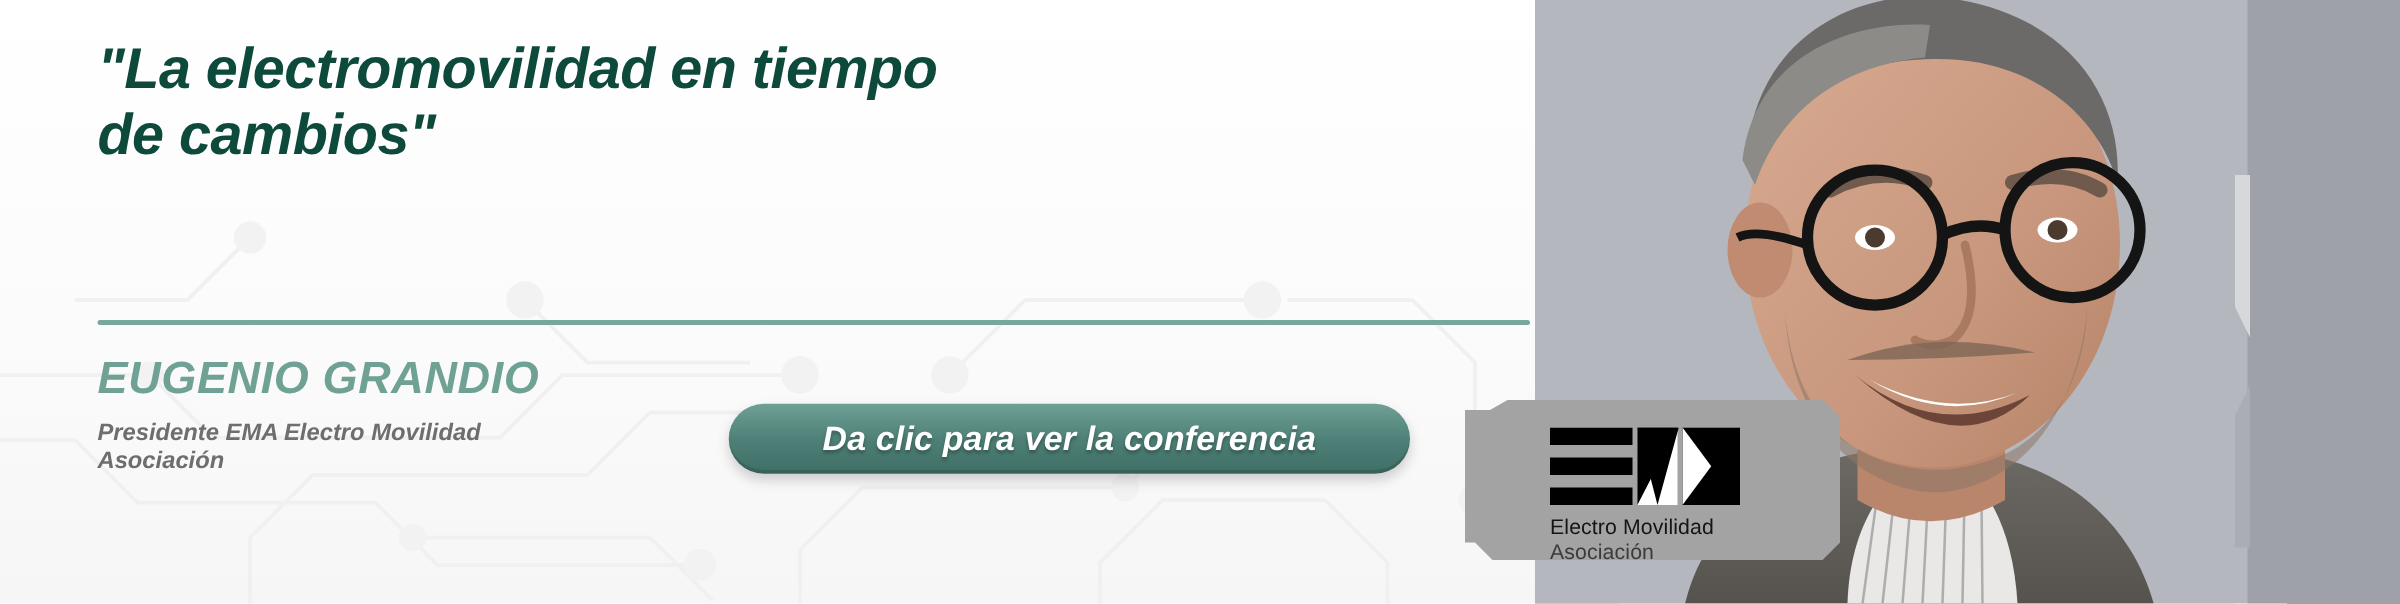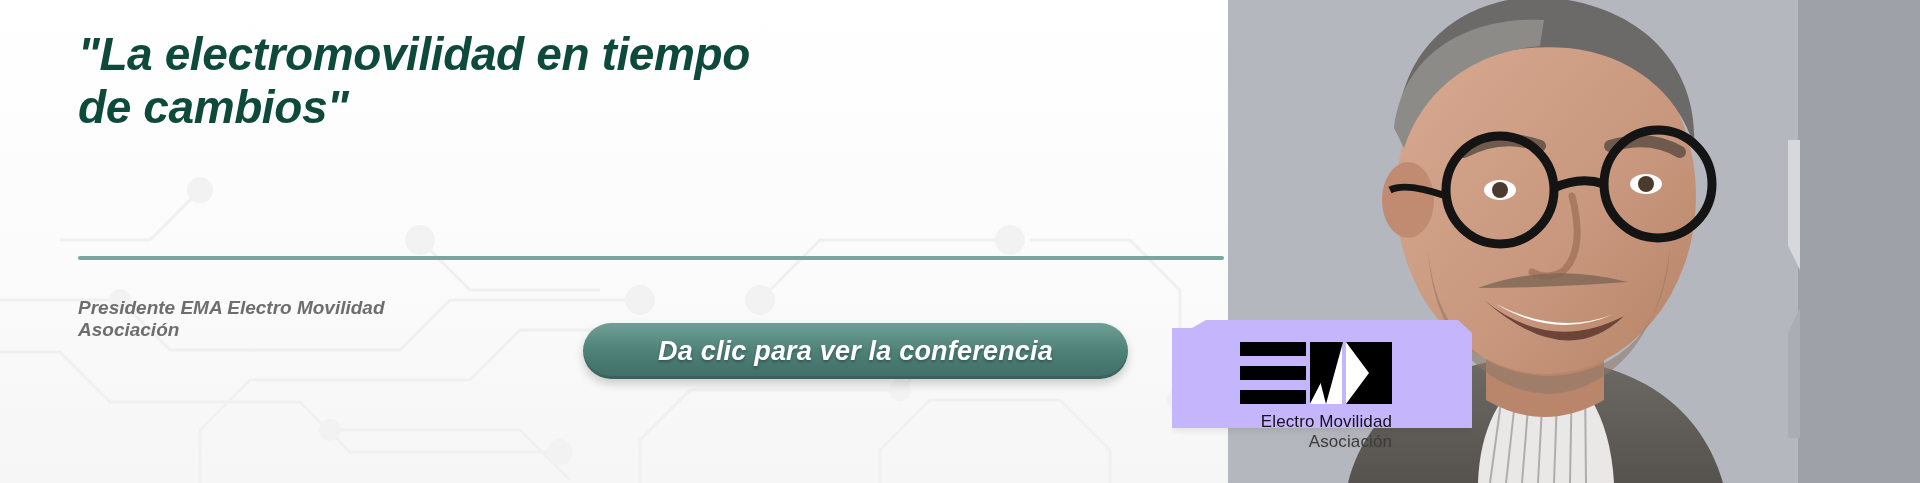--- a/index.html
+++ b/index.html
@@ -95,25 +95,24 @@
   }
   .watermark { position:absolute; right:120px; top:140px; opacity:1; }
   .portrait {
     position:absolute; left:0px; top:0; width:560px; height:483px;
     overflow:hidden;
   }
 
   
   .logo-card {
     position:absolute; left:1172px; top:320px;
-    width:300px; height:108px;
-    background:#c4b5fd;
+    width:300px; height:128px;
+    background:#a3a3a3;
     clip-path:polygon(0 8px, 20px 8px, 34px 0, 286px 0, 300px 13px, 300px 114px, 286px 128px, 22px 128px, 8px 114px, 0 114px);
     filter:drop-shadow(0 1px 4px rgba(0,0,0,0.12));
-    text-align:right;
   }
   .logo-inner { position:absolute; left:68px; top:22px; }
   .logo-mark { display:block; }
   .logo-line1 {
     margin-top:8px; font-size:17px; font-weight:400; color:#141414;
     line-height:1.15; letter-spacing:0.1px;
   }
   .logo-line2 {
     font-size:17px; font-weight:300; color:#3b3b3b;
     line-height:1.15; letter-spacing:0.1px;
@@ -158,20 +157,21 @@
         <circle cx="900" cy="390" r="11"></circle>
       </g>
     </svg>
 
     <div class="headline">"La electromovilidad en tiempo
 de cambios"</div>
 
     <div class="divider"></div>
 
     <div class="speaker">
+      <div class="speaker-name">EUGENIO GRANDIO</div>
       <div class="speaker-role">Presidente EMA Electro Movilidad
 Asociación</div>
     </div>
   </div>
 
   <button class="cta">Da clic para ver la conferencia</button>
 
   <div class="photo-panel">
     <div class="photo-bg-left"></div>
     <div class="photo-bg-right"></div>

